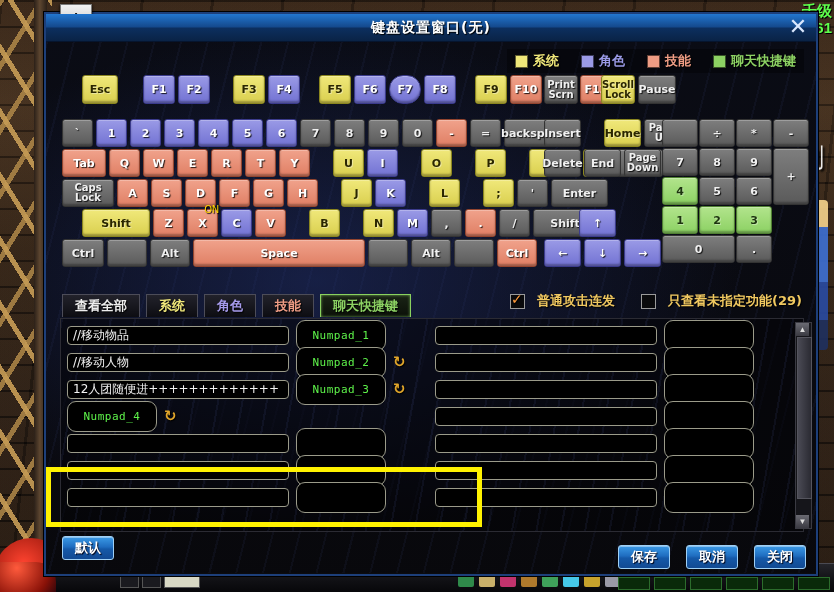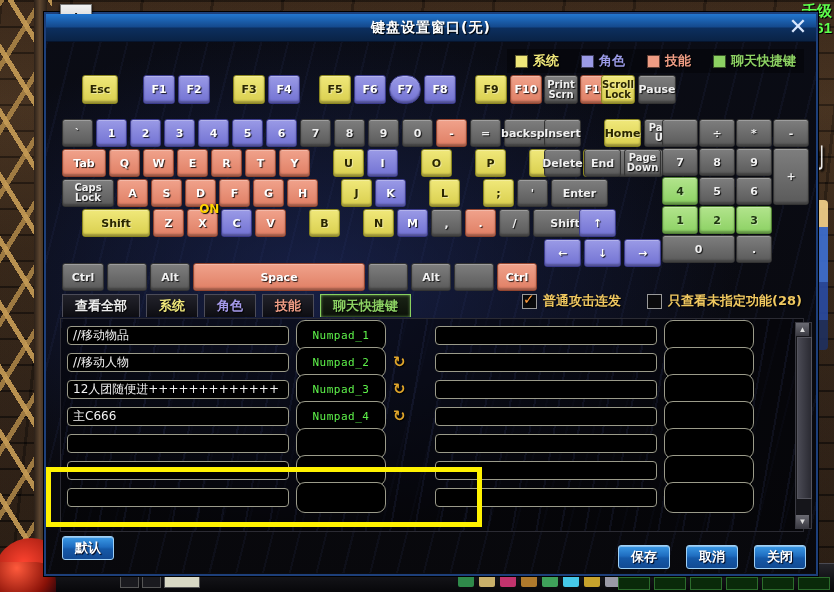--- a/index.html
+++ b/index.html
@@ -102,36 +102,36 @@
     font-family:"DejaVu Sans",sans-serif;border:1px solid rgba(0,0,0,.55);
     box-shadow:inset 0 1px 0 rgba(255,255,255,.25),inset 0 -2px 2px rgba(0,0,0,.3);
     line-height:11px;text-align:center;cursor:pointer;overflow:visible;}
   .key.k-sys{background:linear-gradient(180deg,#f0e87a,#d9cf4e);color:#2a2600;
     text-shadow:1px 1px 0 rgba(255,255,255,.4);border-color:#8b861f;margin-left:20px;}
   .key.k-char{background:linear-gradient(180deg,#9a9ae6,#7272d3);color:#fff;border-color:#3b3b8c;}
   .key.k-skill{background:linear-gradient(180deg,#f0a28b,#e07f64);color:#fff;border-color:#93452f;}
   .key.k-chat{background:linear-gradient(180deg,#b2e48c,#8cd163);color:#1d3310;
     text-shadow:1px 1px 0 rgba(255,255,255,.35);border-color:#4f7f32;}
   .key.k-none{background:linear-gradient(180deg,#7e7e7e,#5a5a5a);color:#f0f0f0;border-color:#333;}
-  .key .badge{position:absolute;top:-6px;right:-2px;color:#ffd400;font-size:12px;
-    font-weight:bold;text-shadow:1px 1px 1px #000;letter-spacing:-.3px;}
+  .key .badge{position:absolute;top:-6px;right:-2px;color:#ffd400;font-size:10px;
+    font-weight:normal;text-shadow:1px 1px 1px #000;letter-spacing:-.3px;}
   .key .two{font-size:10px;line-height:10px;}
 
   
   #tabs{position:absolute;left:16px;top:252px;display:flex;gap:6px;align-items:flex-end;}
   .tab{height:22px;padding:0 12px;display:flex;align-items:center;justify-content:flex-start;
     font-size:13px;font-weight:bold;font-family:Liberation Mono, monospace;
     background:linear-gradient(180deg,#22222b,#0d0d12);border:1px solid #4c4c58;
     border-bottom:none;color:#ddd;text-shadow:1px 1px 1px #000;cursor:pointer;}
   .tab.sel{border-color:#8ad15f;box-shadow:0 0 3px rgba(140,209,99,.8) inset;
     background:linear-gradient(180deg,#1a2416,#0b1008);}
 
   
   #checkrow{position:absolute;right:14px;top:250px;display:flex;gap:26px;align-items:center;}
-  .chk{display:flex;align-items:center;gap:6px;font-size:13px;font-weight:bold;
+  .chk{display:flex;align-items:center;gap:12px;font-size:13px;font-weight:bold;
     font-family:"DejaVu Sans",sans-serif;color:#f0c860;text-shadow:1px 1px 1px #000;cursor:pointer;}
   .chk .box{width:13px;height:13px;background:#0a0a0c;border:1px solid #9a9a9a;
     position:relative;display:inline-block;}
   .chk .box.on:after{content:"\2713";position:absolute;left:0px;top:-3px;color:#ff9a3c;
     font-size:14px;font-weight:bold;line-height:14px;}
 
   
   #list-panel{position:absolute;left:14px;top:276px;width:742px;height:212px;
     background:rgba(4,4,8,.55);border:1px solid #2b2b33;overflow:hidden;}
   #list-panel:before{content:"";position:absolute;inset:0;
@@ -468,21 +468,21 @@
           <div class="key k-skill" style="width: 29px; height: 26px;">
             <span>.</span>
           </div>
           <div class="key k-none" style="width: 29px; height: 26px;">
             <span>/</span>
           </div>
           <div class="key k-none" style="width: 62px; height: 26px;">
             <span>Shift</span>
           </div>
         </div>
-        <div class="krow" style="left: 0px; top: 164px; margin-top: 24px;">
+        <div class="krow" style="left: 0px; top: 164px;">
           <div class="key k-none" style="width: 40px; height: 26px;">
             <span>Ctrl</span>
           </div>
           <div class="key k-none" style="width: 38px; height: 26px;">
             <span></span>
           </div>
           <div class="key k-none" style="width: 38px; height: 26px;">
             <span>Alt</span>
           </div>
           <div class="key k-skill" style="width: 170px; height: 26px;">
@@ -609,21 +609,21 @@
         </div>
       </div>
 
     <div id="checkrow">
         <div class="chk">
           <span class="box on"></span>
           <span>普通攻击连发</span>
         </div>
         <div class="chk">
           <span class="box"></span>
-          <span>只查看未指定功能(28)</span>
+          <span>只查看未指定功能(29)</span>
         </div>
       </div>
 
     <div id="list-panel">
       <div class="lcol left">
           <div class="lrow">
             <div class="txtfield">
               <span>//移动物品</span>
             </div>
             <div class="keyfield">
@@ -643,23 +643,20 @@
           <div class="lrow">
             <div class="txtfield">
               <span>12人团随便进+++++++++++++</span>
             </div>
             <div class="keyfield">
               <span>Numpad_3</span>
             </div>
             <div class="resetbtn"></div>
           </div>
           <div class="lrow">
-            <div class="txtfield">
-              <span>主C666</span>
-            </div>
             <div class="keyfield">
               <span>Numpad_4</span>
             </div>
             <div class="resetbtn"></div>
           </div>
           <div class="lrow">
             <div class="txtfield">
               <span></span>
             </div>
             <div class="keyfield">

